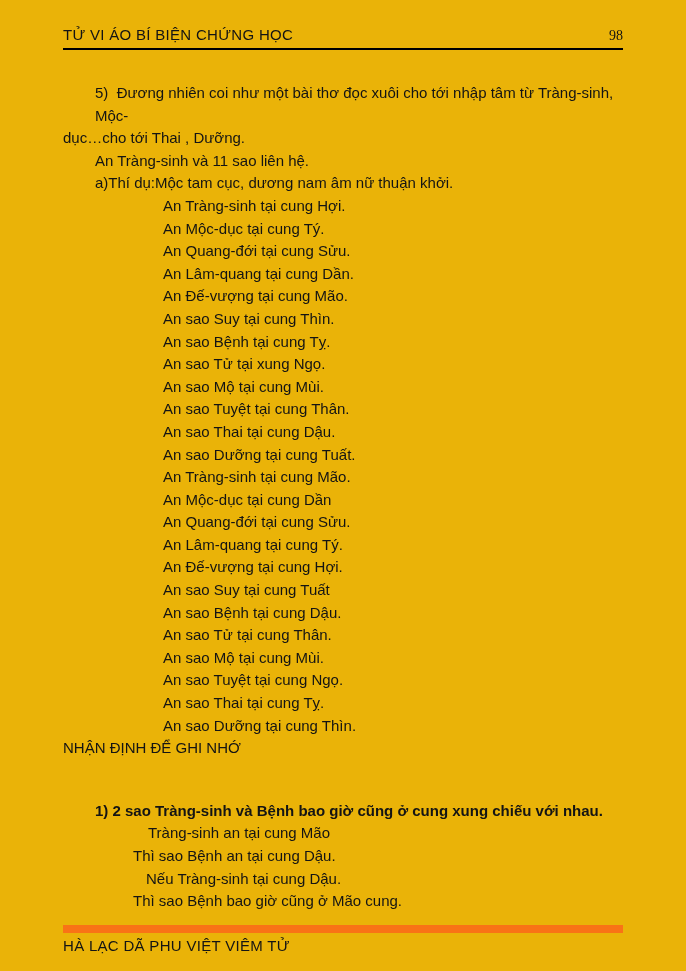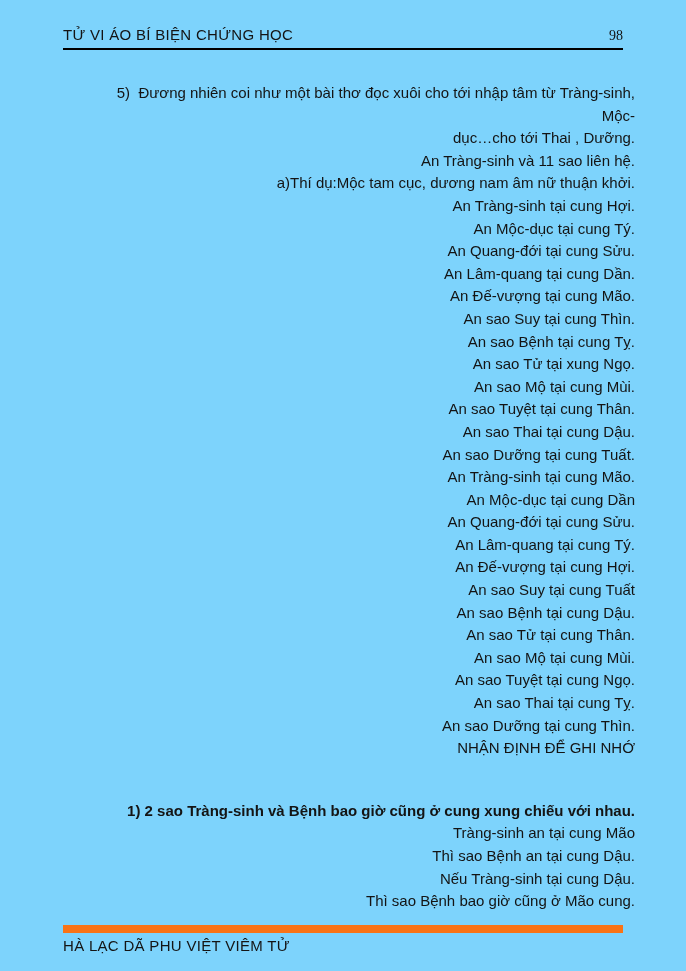--- a/index.html
+++ b/index.html
@@ -1,20 +1,20 @@
 <!DOCTYPE html>
 <html><head>
 <meta charset="utf-8">
 <style>
   html, body { margin: 0; padding: 0; background: #ffffff; }
   .page {
     position: relative;
     width: 686px;
     height: 971px;
-    background: #7dd3fc;
+    background: #eab308;
     color: #141414;
     font-family: "Liberation Sans", "DejaVu Sans", sans-serif;
     font-size: 15px;
     overflow: hidden;
   }
   .page-header {
     position: absolute;
     left: 63px;
     top: 20px;
     width: 560px;
@@ -29,21 +29,20 @@
     font-family: Liberation Serif, serif;
     font-size: 14px;
     margin-top: 8px;
   }
   .page-body {
     position: absolute;
     left: 63px;
     top: 82px;
     width: 572px;
     line-height: 22.6px;
-    text-align: right;
   }
   .line { white-space: pre-wrap; }
   .ind1 { padding-left: 32px; }
   .ind2 { padding-left: 100px; }
   .bold { font-weight: normal; }
   .note-first { margin-top: 40px; font-weight: bold; }
   .sub1 { padding-left: 85px; }
   .sub2 { padding-left: 70px; }
   .sub3 { padding-left: 83px; }
   .sub4 { padding-left: 70px; }

